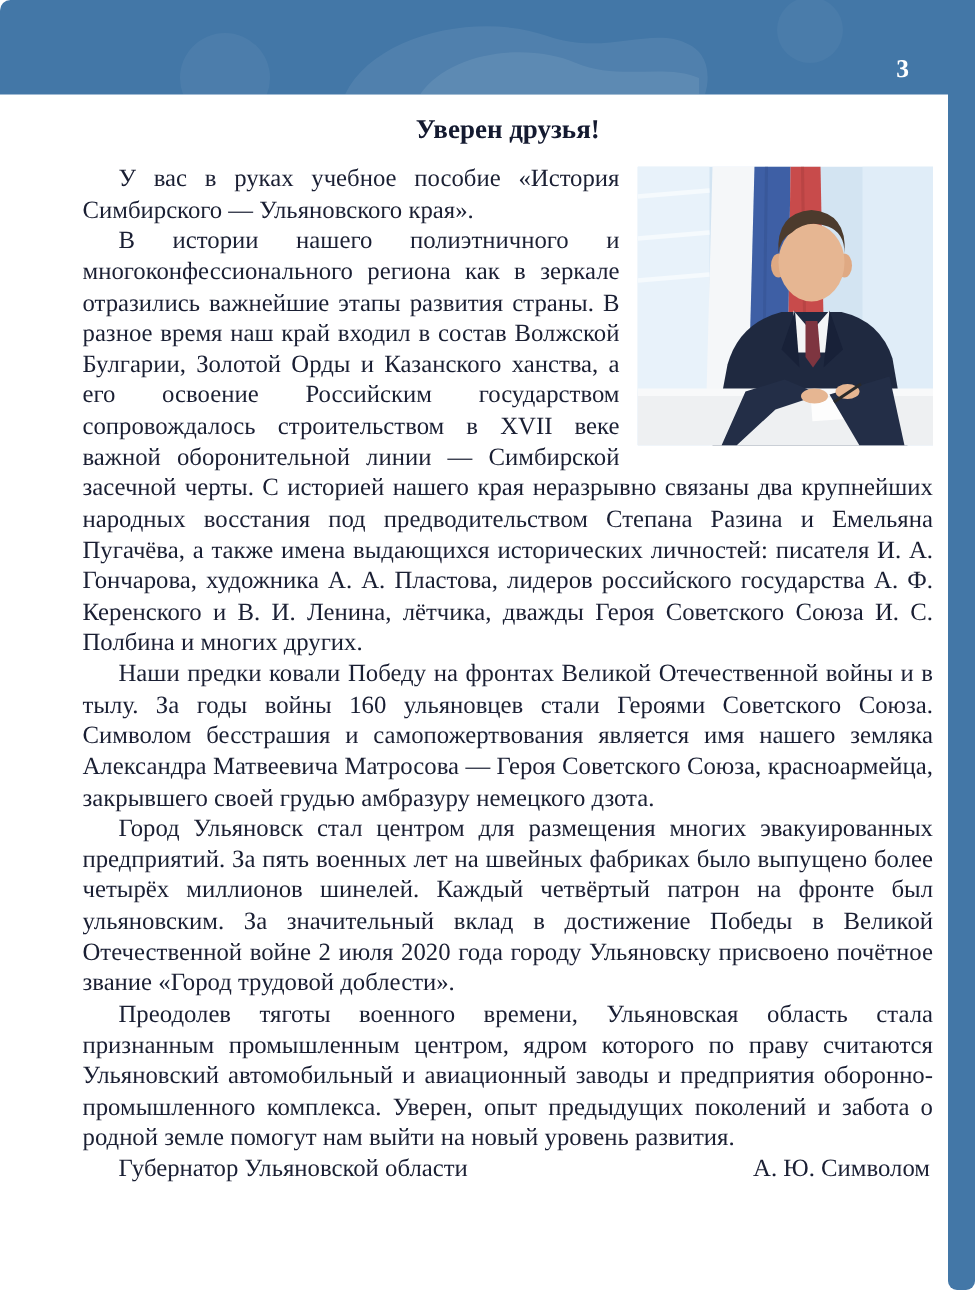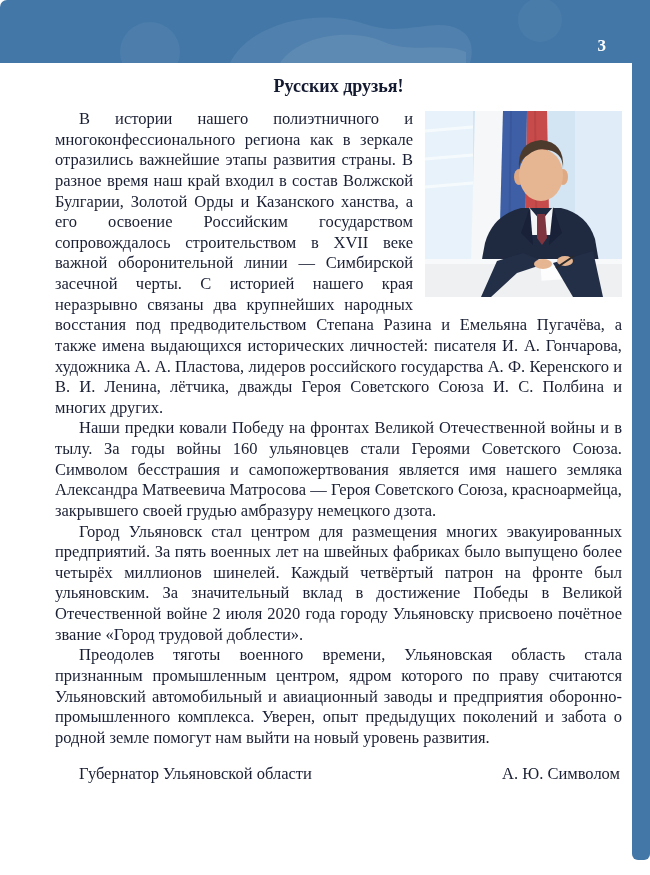--- a/index.html
+++ b/index.html
@@ -65,21 +65,20 @@
   }
   .photo {
     float: right;
     width: 197px;
     height: 186px;
     margin: 2px 0 8px 12px;
     padding: 0;
   }
   .photo svg { display: block; }
   .signature {
-    margin-top: 16px;
     display: flex;
     justify-content: space-between;
     font-size: 16.5px;
     text-align: center;
   }
   .signature .role { padding-left: 24px; }
   .signature .name { padding-right: 2px; }
 </style>
 </head>
 <body>
@@ -93,21 +92,21 @@
       <circle cx="150" cy="52" r="30" fill="#ffffff" opacity="0.05"></circle>
       <circle cx="540" cy="20" r="22" fill="#ffffff" opacity="0.04"></circle>
     </svg>
     <span class="page-number">3</span>
   </div>
 
   <div class="side-band"></div>
 
   <div class="content">
 
-    <h1 class="doc-title">Русских друзья!</h1>
+    <h1 class="doc-title">Уверен друзья!</h1>
 
     <div class="flow">
 
       <figure class="photo">
         <svg width="197" height="186" viewBox="0 0 197 186">
 
           <rect width="197" height="186" fill="#d3e4f2"></rect>
           <rect x="150" width="47" height="186" fill="#e0edf8"></rect>
           <rect x="0" width="48" height="186" fill="#e8f2fa"></rect>
           <line x1="0" y1="20" x2="48" y2="16" stroke="#f5fafd" stroke-width="3"></line>
@@ -143,20 +142,21 @@
 
           <path d="M56,186 L72,150 L98,142 L122,152 L92,162 L66,186 Z" fill="#232e47"></path>
           <path d="M128,152 L168,140 L178,186 L148,186 Z" fill="#232e47"></path>
 
           <ellipse cx="118" cy="153" rx="9" ry="5" fill="#e6b692"></ellipse>
           <ellipse cx="140" cy="150" rx="8" ry="5" fill="#e6b692"></ellipse>
           <line x1="131" y1="157" x2="149" y2="145" stroke="#2a2a2a" stroke-width="2"></line>
         </svg>
       </figure>
 
+      <p>У вас в руках учебное пособие «История Симбирского — Ульяновского края».</p>
       <p>В истории нашего полиэтничного и многоконфессионального региона как в зеркале отразились важнейшие этапы развития страны. В разное время наш край входил в состав Волжской Булгарии, Золотой Орды и Казанского ханства, а его освоение Российским государством сопровождалось строительством в XVII веке важной оборонительной линии — Симбирской засечной черты. С историей нашего края неразрывно связаны два крупнейших народных восстания под предводительством Степана Разина и Емельяна Пугачёва, а также имена выдающихся исторических личностей: писателя И. А. Гончарова, художника А. А. Пластова, лидеров российского государства А. Ф. Керенского и В. И. Ленина, лётчика, дважды Героя Советского Союза И. С. Полбина и многих других.</p>
       <p>Наши предки ковали Победу на фронтах Великой Отечественной войны и в тылу. За годы войны 160 ульяновцев стали Героями Советского Союза. Символом бесстрашия и самопожертвования является имя нашего земляка Александра Матвеевича Матросова — Героя Советского Союза, красноармейца, закрывшего своей грудью амбразуру немецкого дзота.</p>
       <p>Город Ульяновск стал центром для размещения многих эвакуированных предприятий. За пять военных лет на швейных фабриках было выпущено более четырёх миллионов шинелей. Каждый четвёртый патрон на фронте был ульяновским. За значительный вклад в достижение Победы в Великой Отечественной войне 2 июля 2020 года городу Ульяновску присвоено почётное звание «Город трудовой доблести».</p>
       <p>Преодолев тяготы военного времени, Ульяновская область стала признанным промышленным центром, ядром которого по праву считаются Ульяновский автомобильный и авиационный заводы и предприятия оборонно-промышленного комплекса. Уверен, опыт предыдущих поколений и забота о родной земле помогут нам выйти на новый уровень развития.</p>
     </div>
 
     <div class="signature">
       <span class="role">Губернатор Ульяновской области</span>
       <span class="name">А. Ю.  Символом</span>
     </div>

